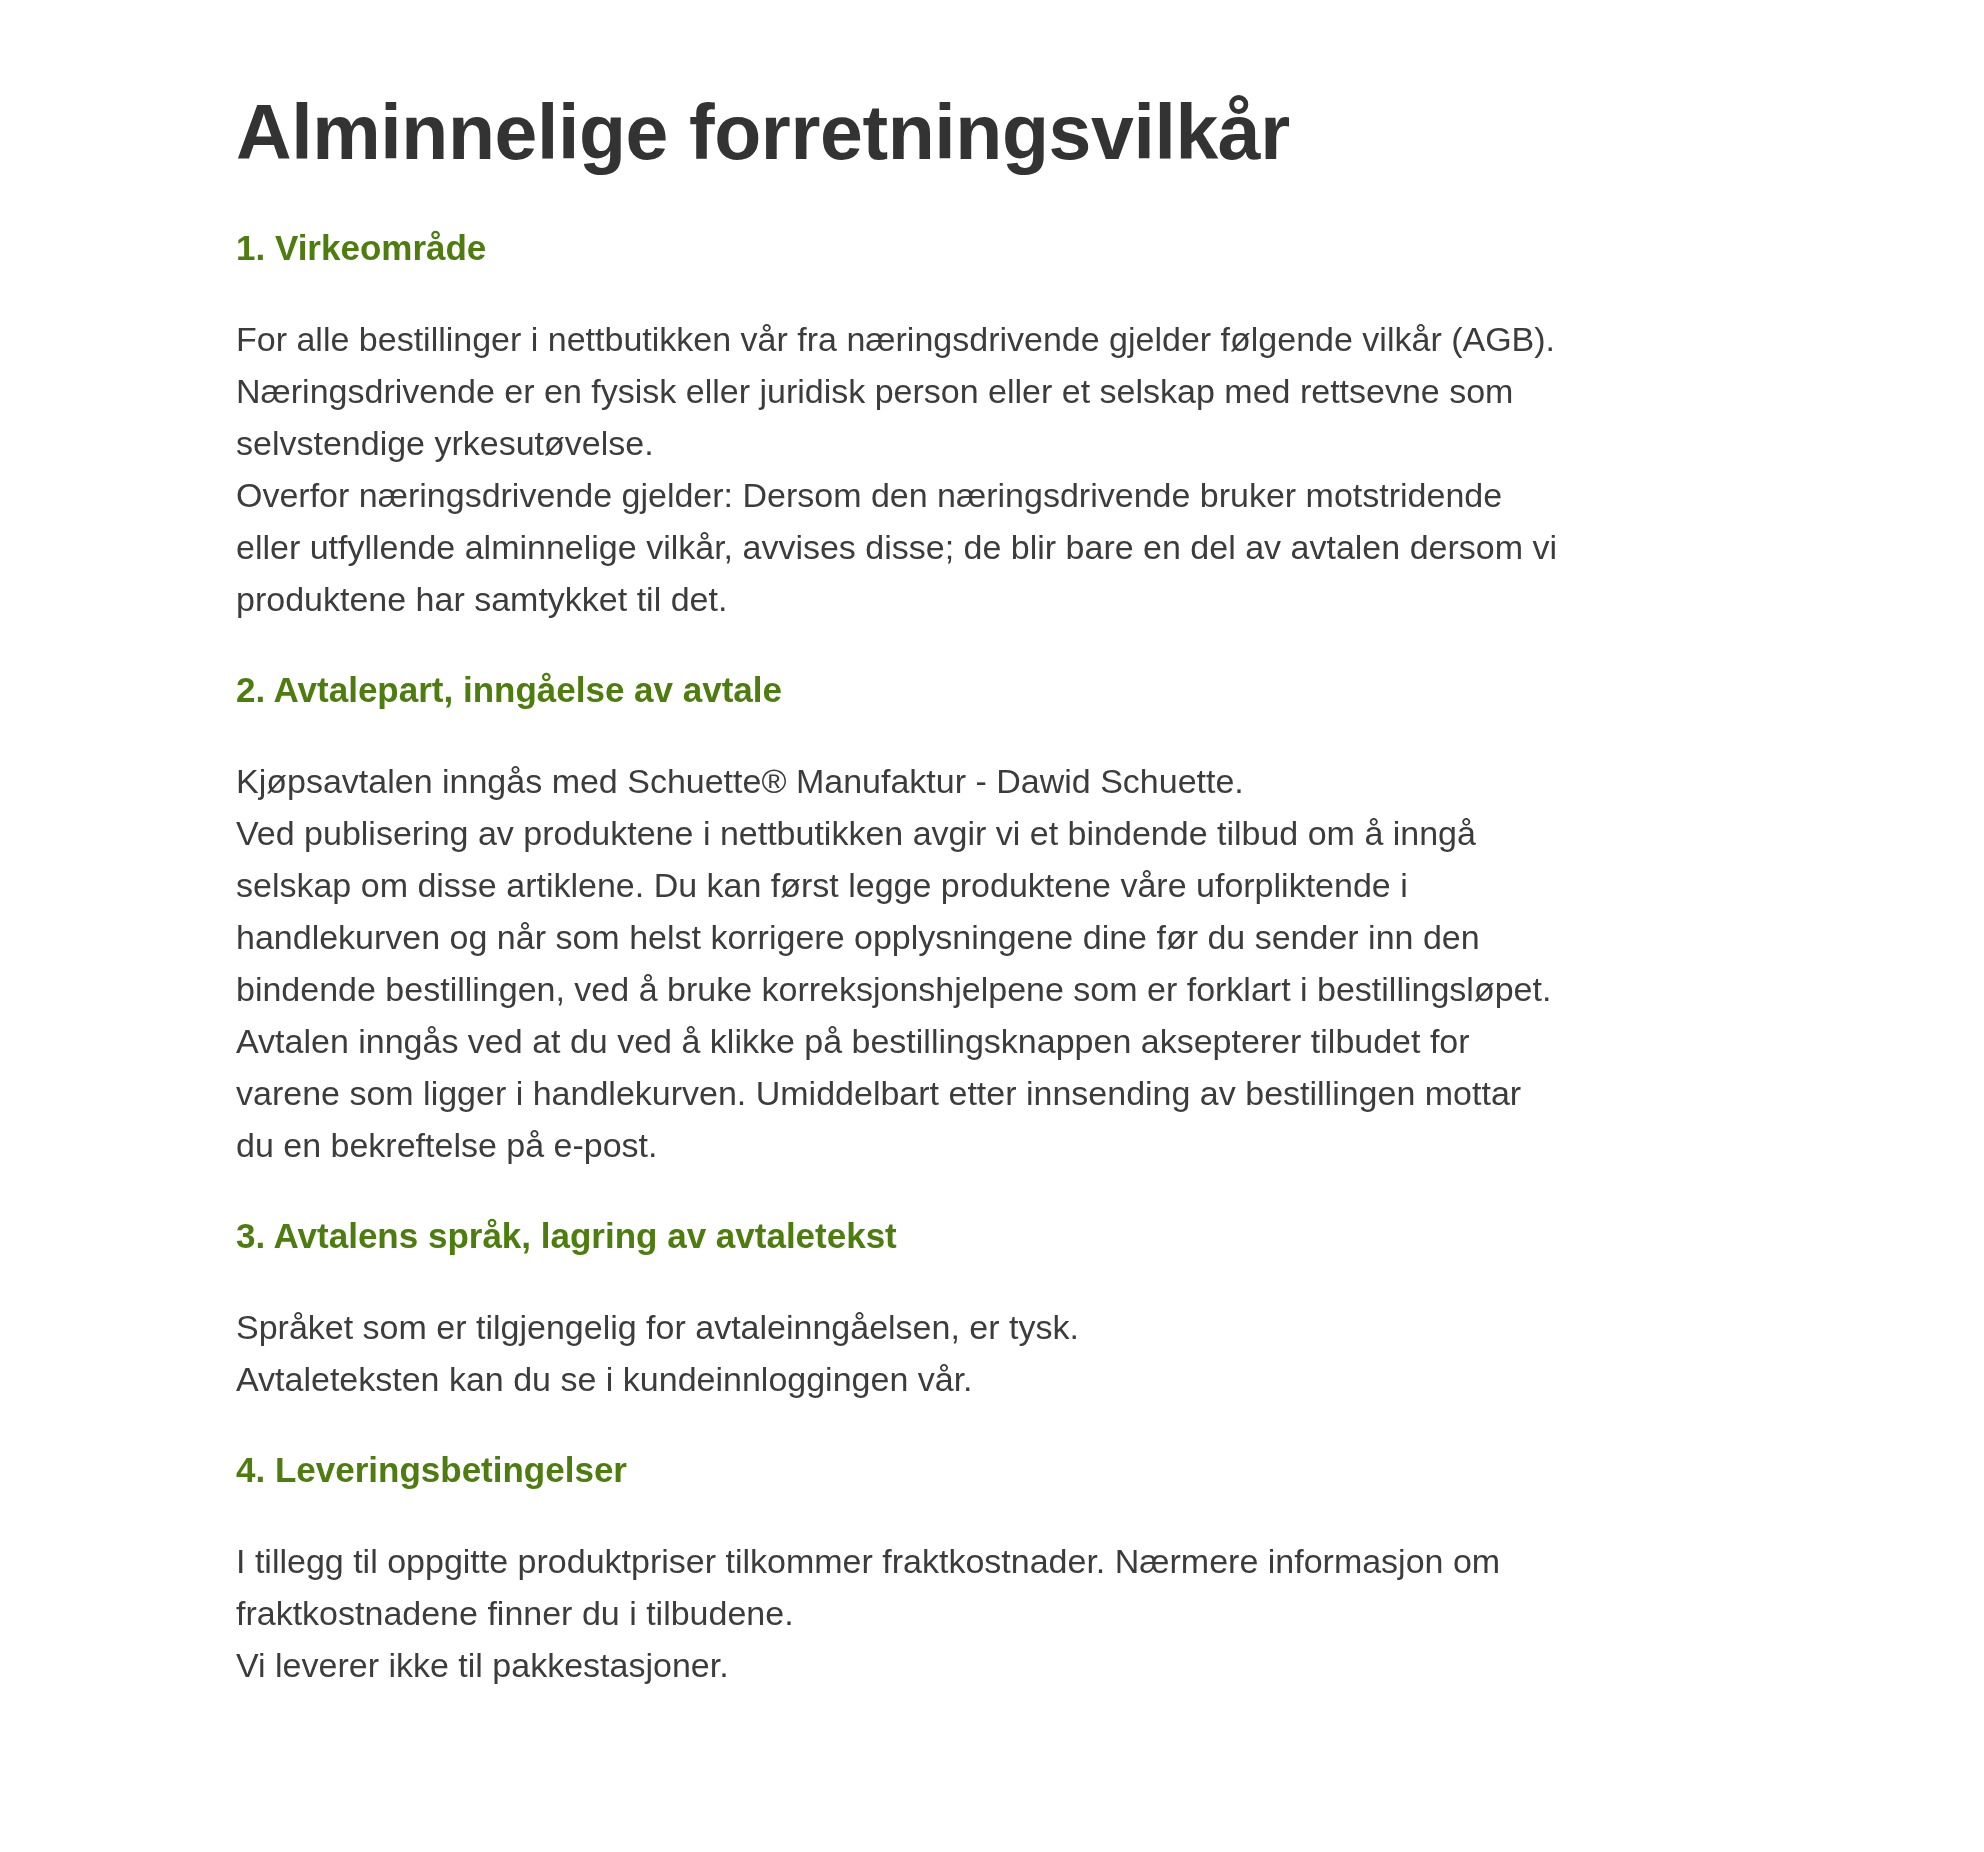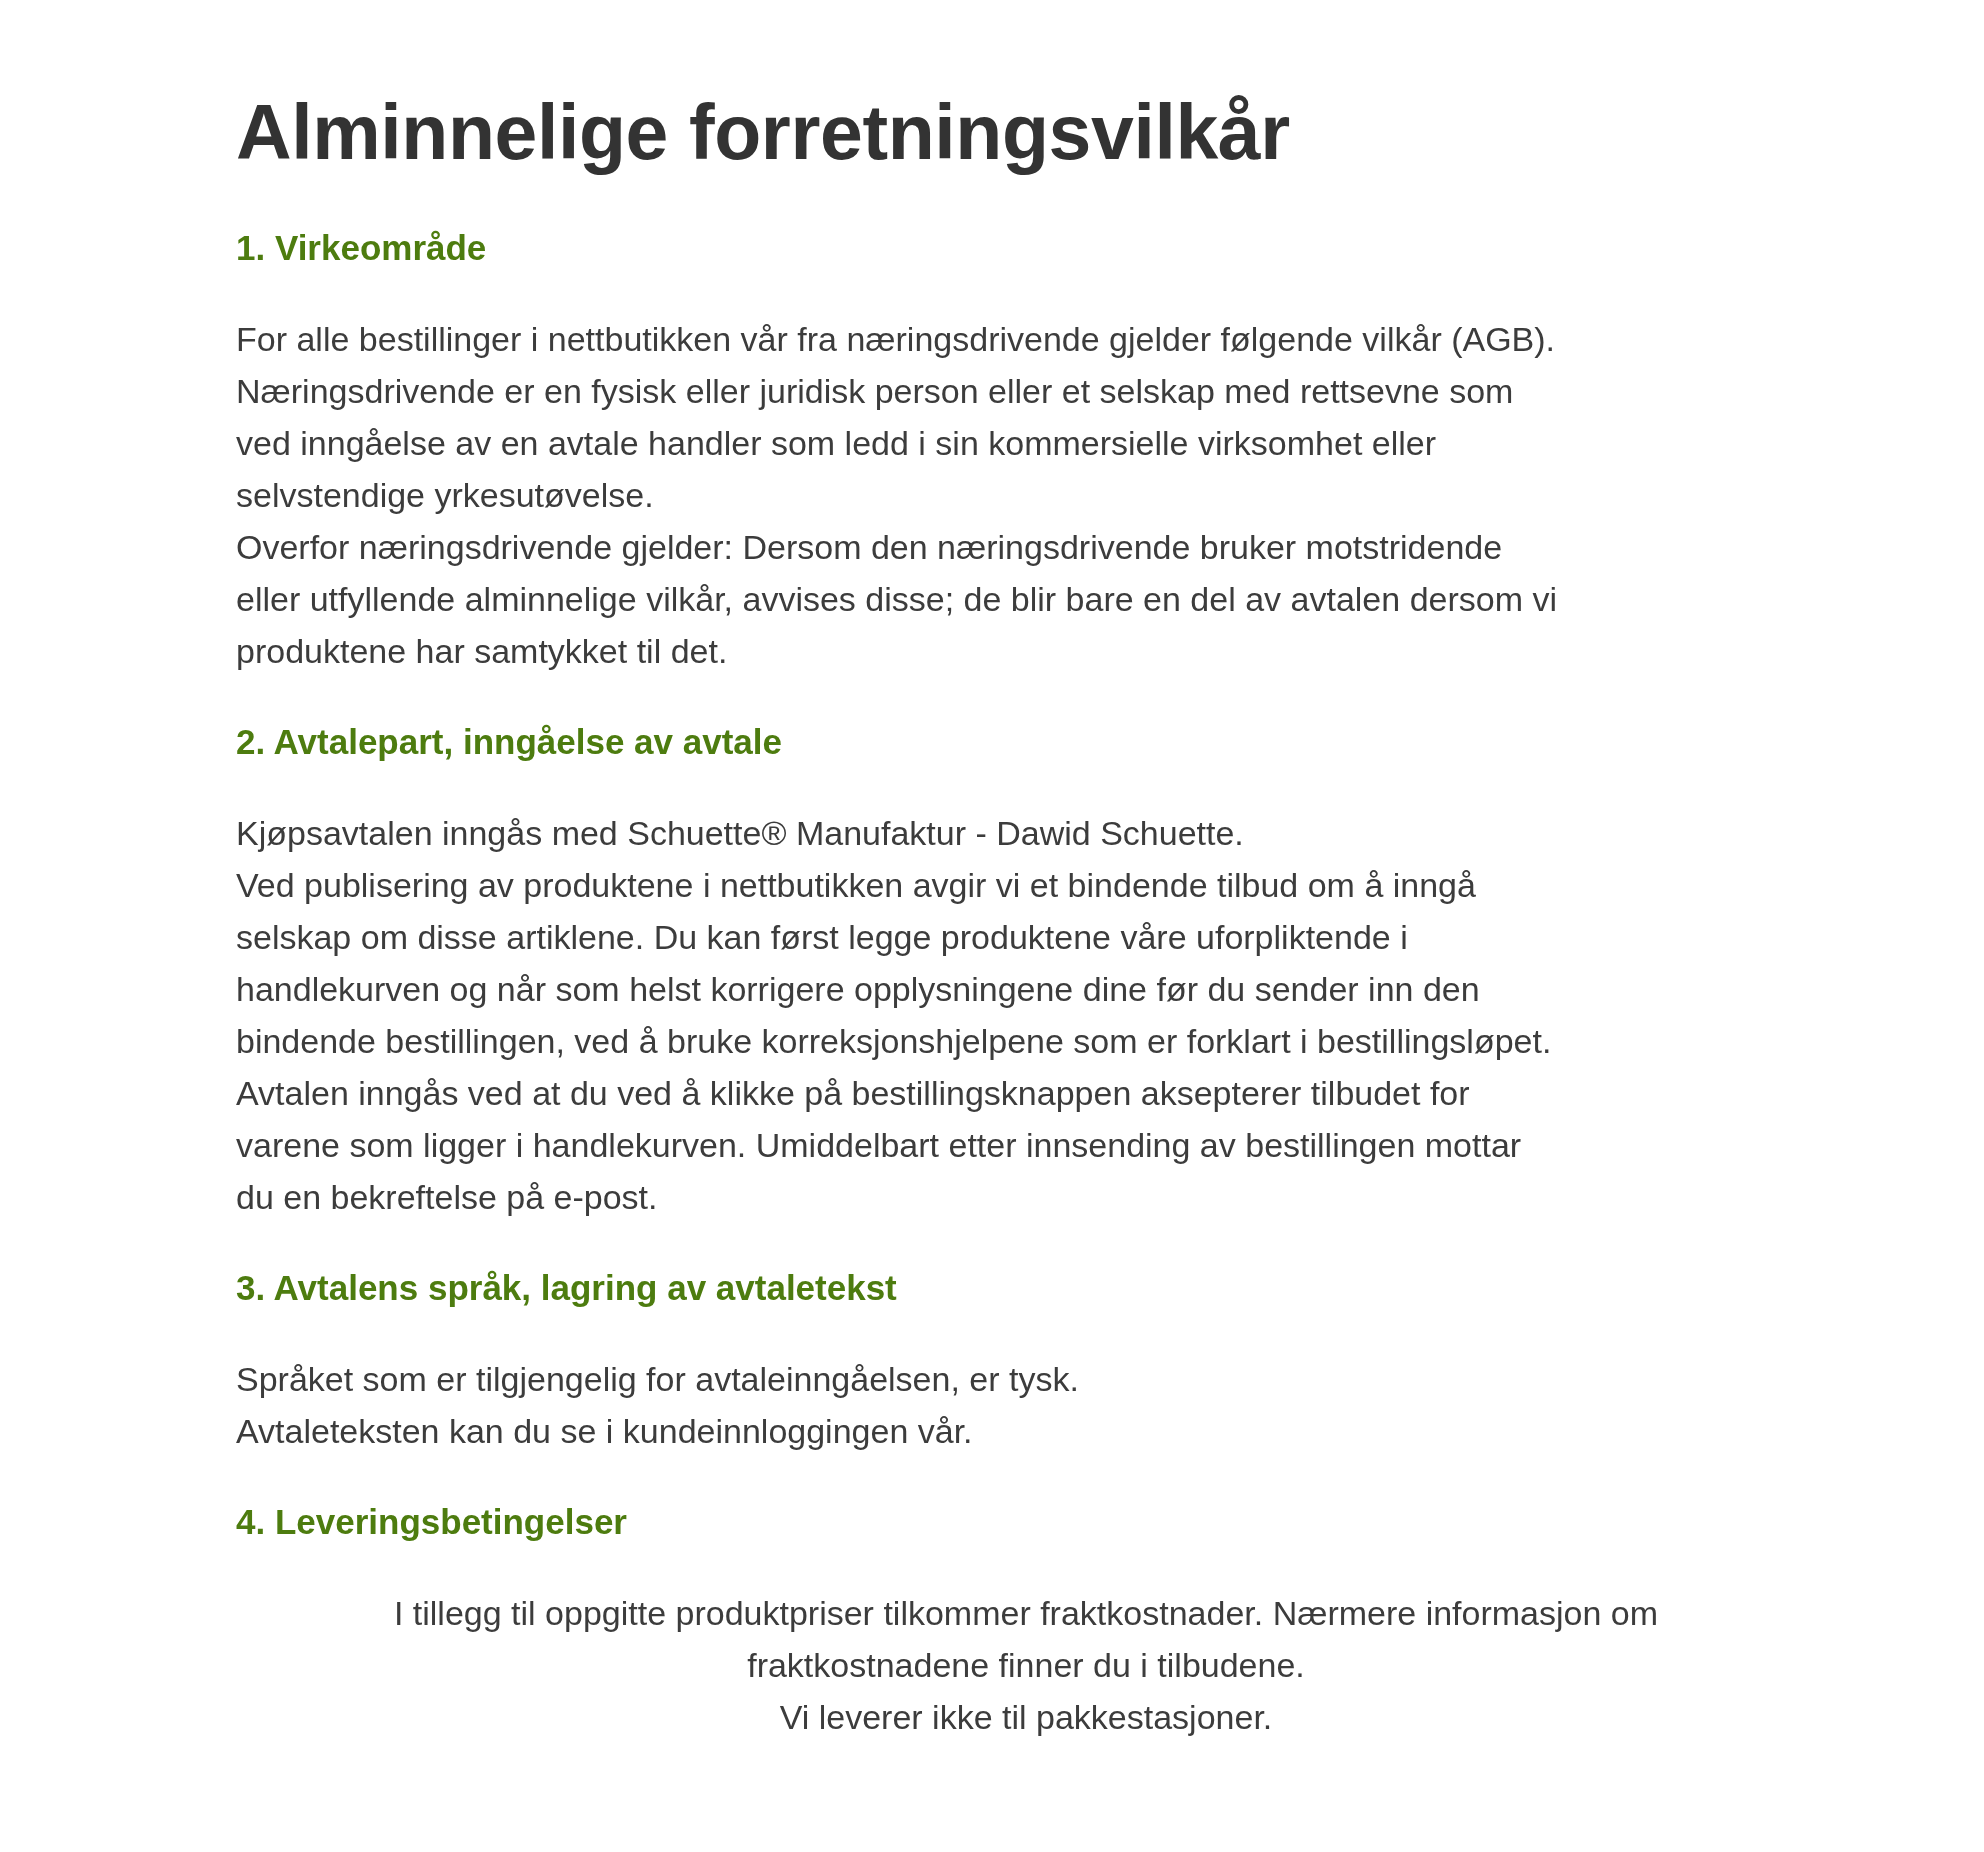--- a/index.html
+++ b/index.html
@@ -43,34 +43,33 @@
       color: #3c3c3c;
     }
     .section p .ln { display: block; }
     .s1 { margin-top: 42px; }
     .s1 p { margin-top: 39px; }
     .s2 { margin-top: 39px; }
     .s2 p { margin-top: 39px; }
     .s3 { margin-top: 39px; }
     .s3 p { margin-top: 39px; }
     .s4 { margin-top: 39px; }
-    .s4 p { margin-top: 39px; text-align: center; }
+    .s4 p { margin-top: 39px; }
   </style>
 </head>
 <body>
 
 <div class="page">
   <h1 class="title">Alminnelige forretningsvilkår</h1>
 
   <div class="section s1">
     <h2>1. Virkeområde</h2>
     <p>
       <span class="ln">For alle bestillinger i nettbutikken vår fra næringsdrivende gjelder følgende vilkår (AGB).</span>
       <span class="ln">Næringsdrivende er en fysisk eller juridisk person eller et selskap med rettsevne som</span>
-      <span class="ln">ved inngåelse av en avtale handler som ledd i sin kommersielle virksomhet eller</span>
       <span class="ln">selvstendige yrkesutøvelse.</span>
       <span class="ln">Overfor næringsdrivende gjelder: Dersom den næringsdrivende bruker motstridende</span>
       <span class="ln">eller utfyllende alminnelige vilkår, avvises disse; de blir bare en del av avtalen dersom vi</span>
       <span class="ln">produktene har samtykket til det.</span>
     </p>
   </div>
 
   <div class="section s2">
     <h2>2. Avtalepart, inngåelse av avtale</h2>
     <p>

